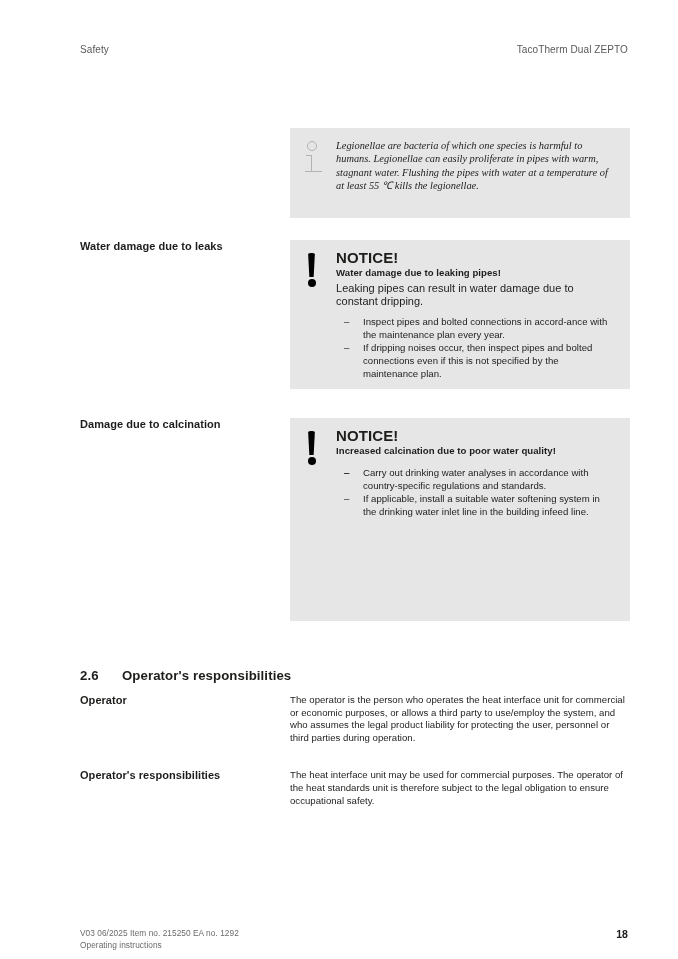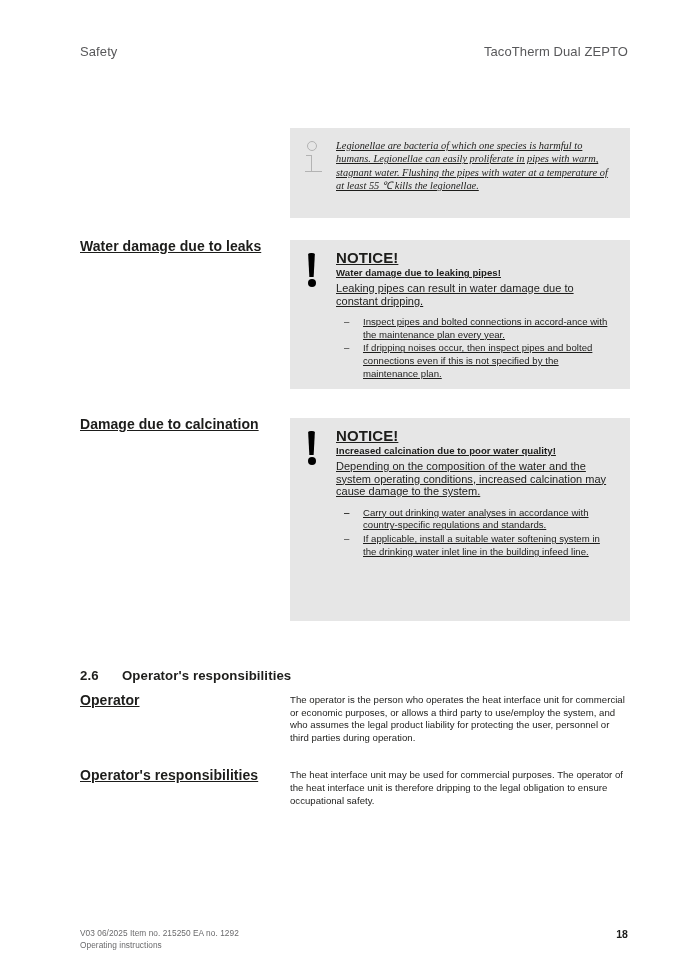--- a/index.html
+++ b/index.html
@@ -24,21 +24,21 @@
 
   
   .run-head {
     position: absolute;
     top: 44px;
     left: 80px;
     right: 50px;
     display: flex;
     justify-content: space-between;
     align-items: baseline;
-    font-size: 13px;
+    font-size: 10px;
     color: #58585a;
     letter-spacing: 0.1px;
   }
 
   
   .content {
     position: absolute;
     top: 128px;
     left: 80px;
     width: 550px;
@@ -46,41 +46,39 @@
 
   .row {
     position: relative;
     display: block;
   }
 
   .margin-label {
     position: absolute;
     left: 0;
     width: 195px;
-    font-size: 14px;
+    font-size: 11px;
     font-weight: bold;
     line-height: 13px;
     color: #1d1d1b;
     letter-spacing: 0.05px;
-    text-decoration: underline;
   }
 
   .col-right {
     margin-left: 210px;
     width: 340px;
   }
 
   
   .box {
     background: #e6e6e6;
     box-sizing: border-box;
     padding: 11px 20px 12px 12px;
     display: flex;
     align-items: flex-start;
-    text-decoration: underline;
   }
 
   .box-icon {
     width: 34px;
     flex: 0 0 34px;
     display: flex;
     justify-content: flex-start;
     padding-top: 2px;
   }
 
@@ -290,21 +288,20 @@
         <div class="box" style="height:203px;">
           <div class="box-icon">
             <div class="icon-excl">
               <span class="bar"></span>
               <span class="pt"></span>
             </div>
           </div>
           <div class="box-body">
             <p class="note-title">NOTICE!</p>
             <p class="note-sub">Increased calcination due to poor water quality!</p>
-            <p class="note-para">Depending on the composition of the water and the system operating conditions, increased calcination may cause damage to the system.</p>
             <ul class="note-list">
               <li>
                 <span class="dash">–</span>
               </li>
               <li>
                 <span class="dash">–</span>
                 <span>Carry out drinking water analyses in accordance with country-specific regulations and standards.</span>
               </li>
               <li>
                 <span class="dash">–</span>
@@ -324,21 +321,21 @@
     <div class="row" style="margin-top:11px;">
       <div class="margin-label">Operator</div>
       <div class="col-right">
         <p class="body-para">The operator is the person who operates the heat interface unit for commercial or economic purposes, or allows a third party to use/employ the system, and who assumes the legal product liability for protecting the user, personnel or third parties during operation.</p>
       </div>
     </div>
 
     <div class="row" style="margin-top:25px;">
       <div class="margin-label">Operator's responsibilities</div>
       <div class="col-right">
-        <p class="body-para">The heat interface unit may be used for commercial purposes. The operator of the heat interface unit is therefore dripping to the legal obligation to ensure occupational safety.</p>
+        <p class="body-para">The heat interface unit may be used for commercial purposes. The operator of the heat standards unit is therefore subject to the legal obligation to ensure occupational safety.</p>
       </div>
     </div>
 
   </div>
 
   <div class="run-foot">
     <span class="f-left">V03  06/2025 Item no. 215250 EA no. 1292</span>
     <span class="f-mid">Operating instructions</span>
     <span class="f-right">18</span>
   </div>

